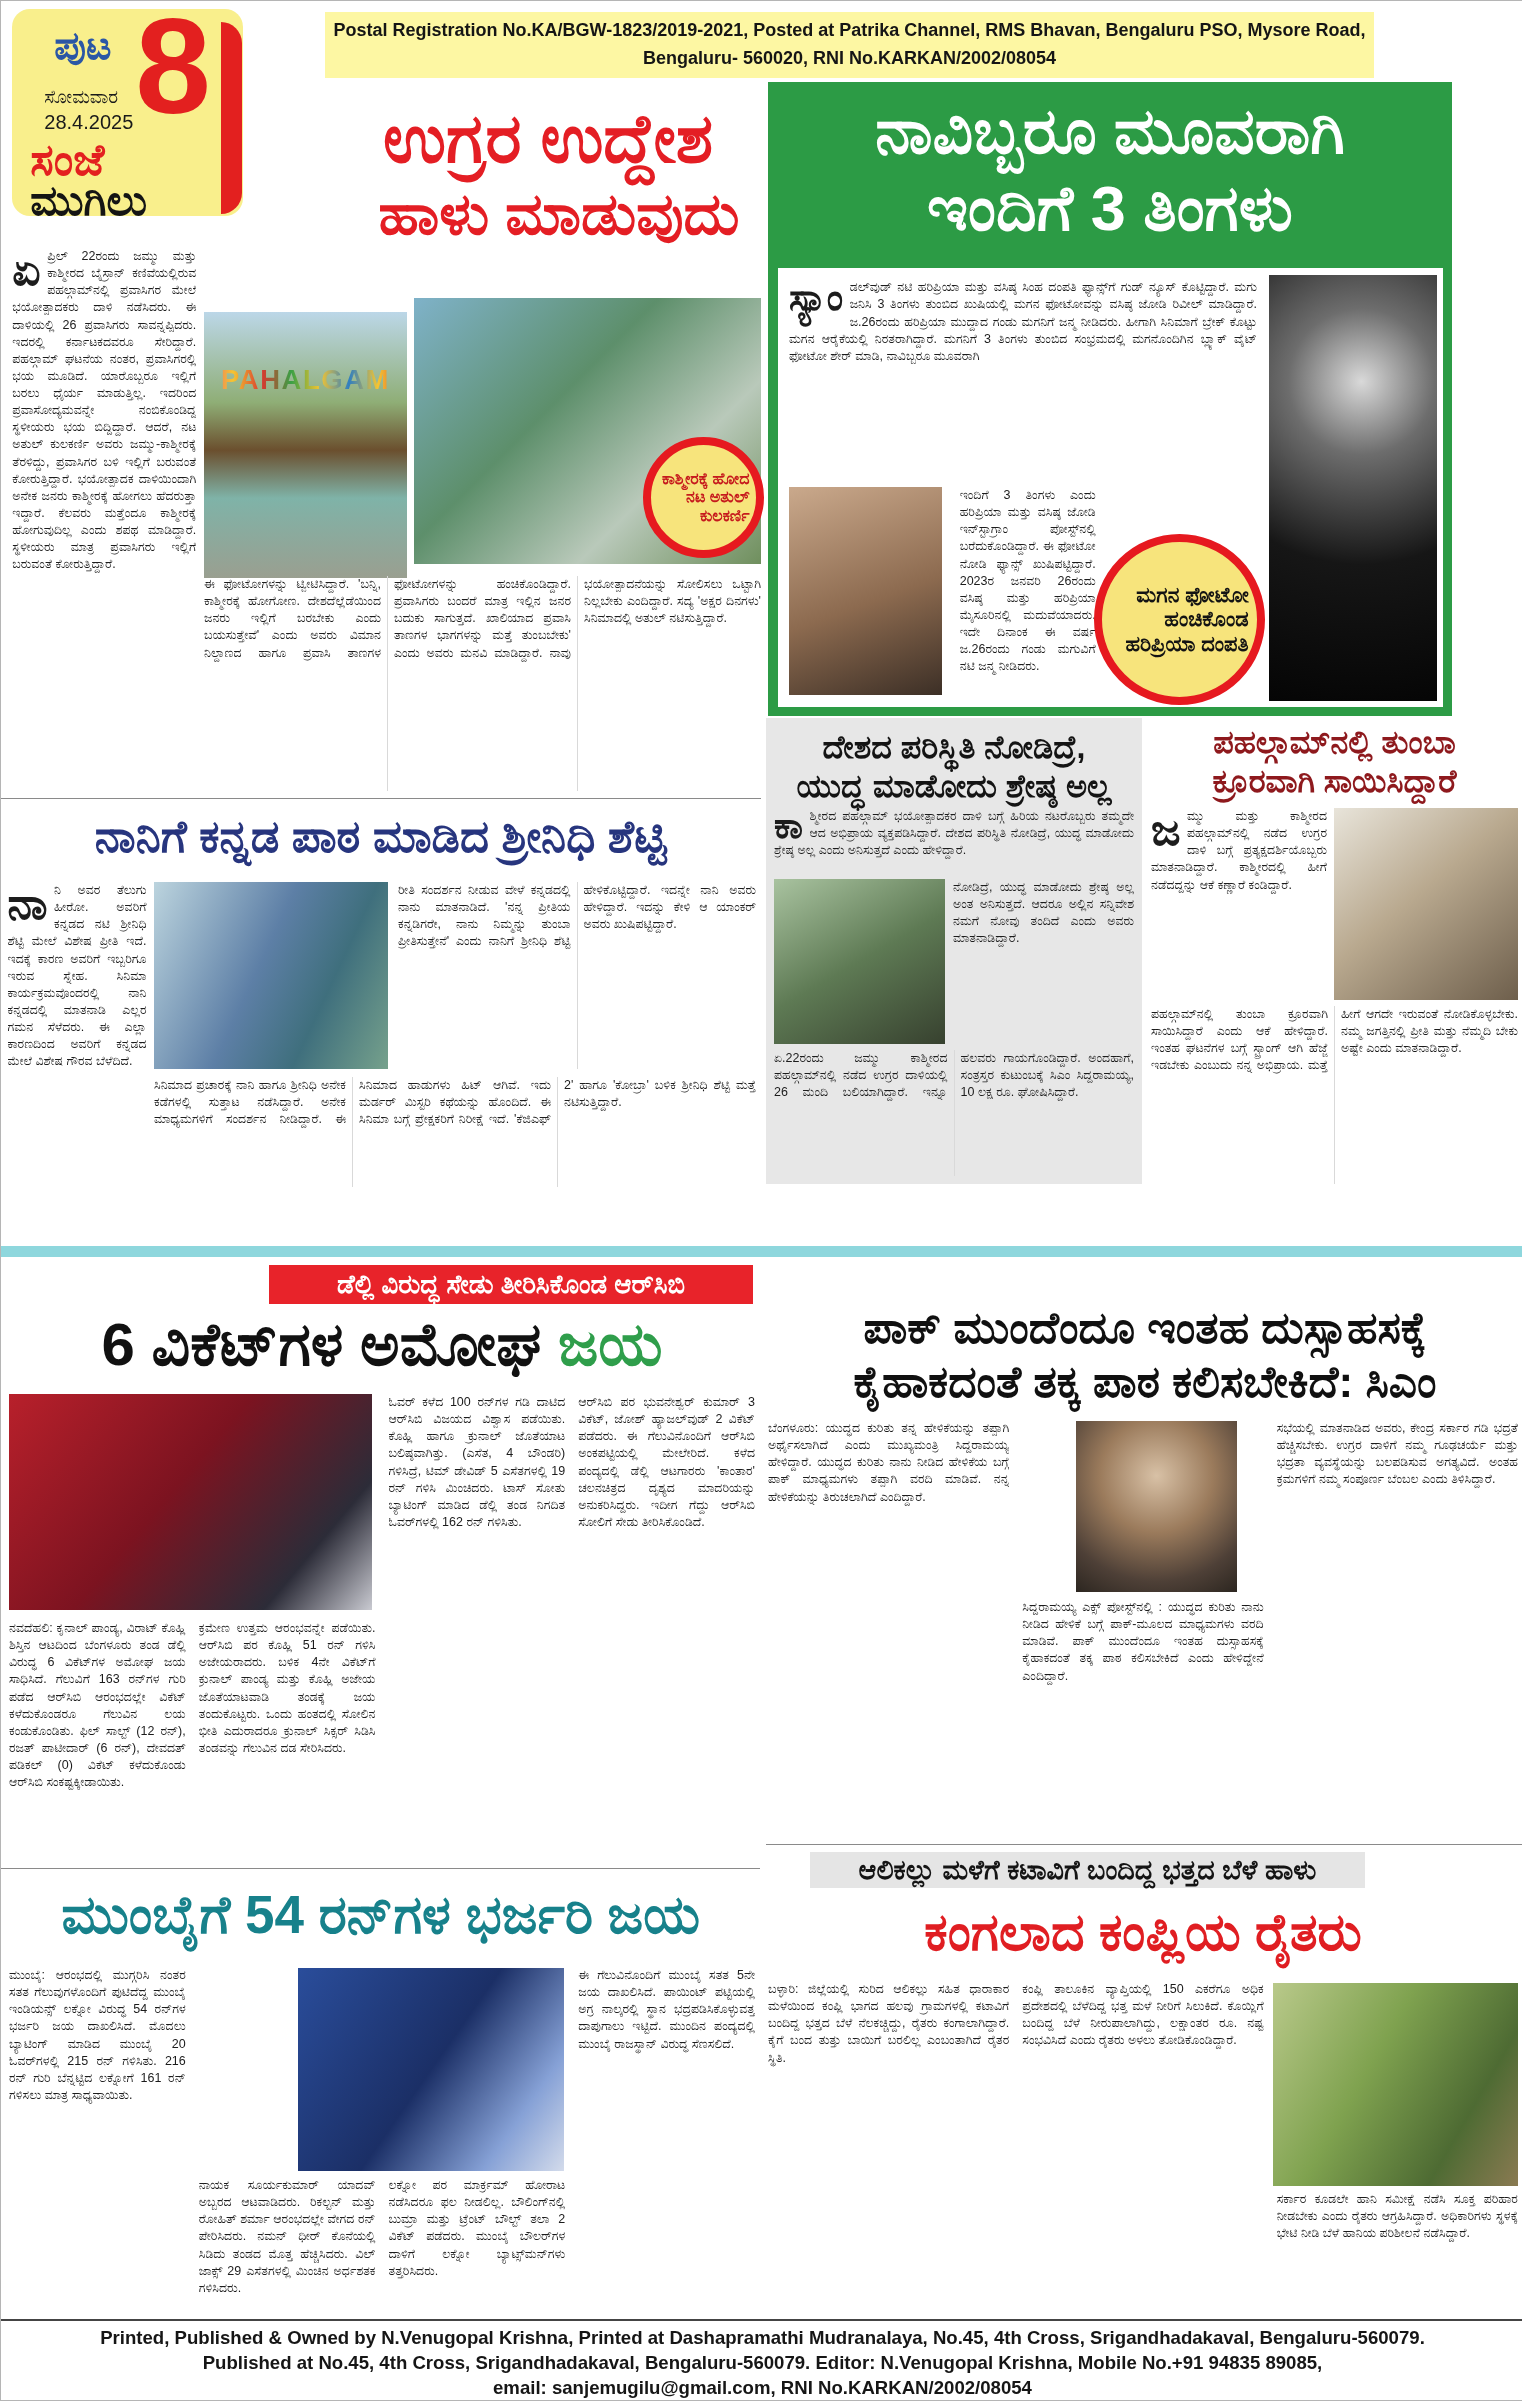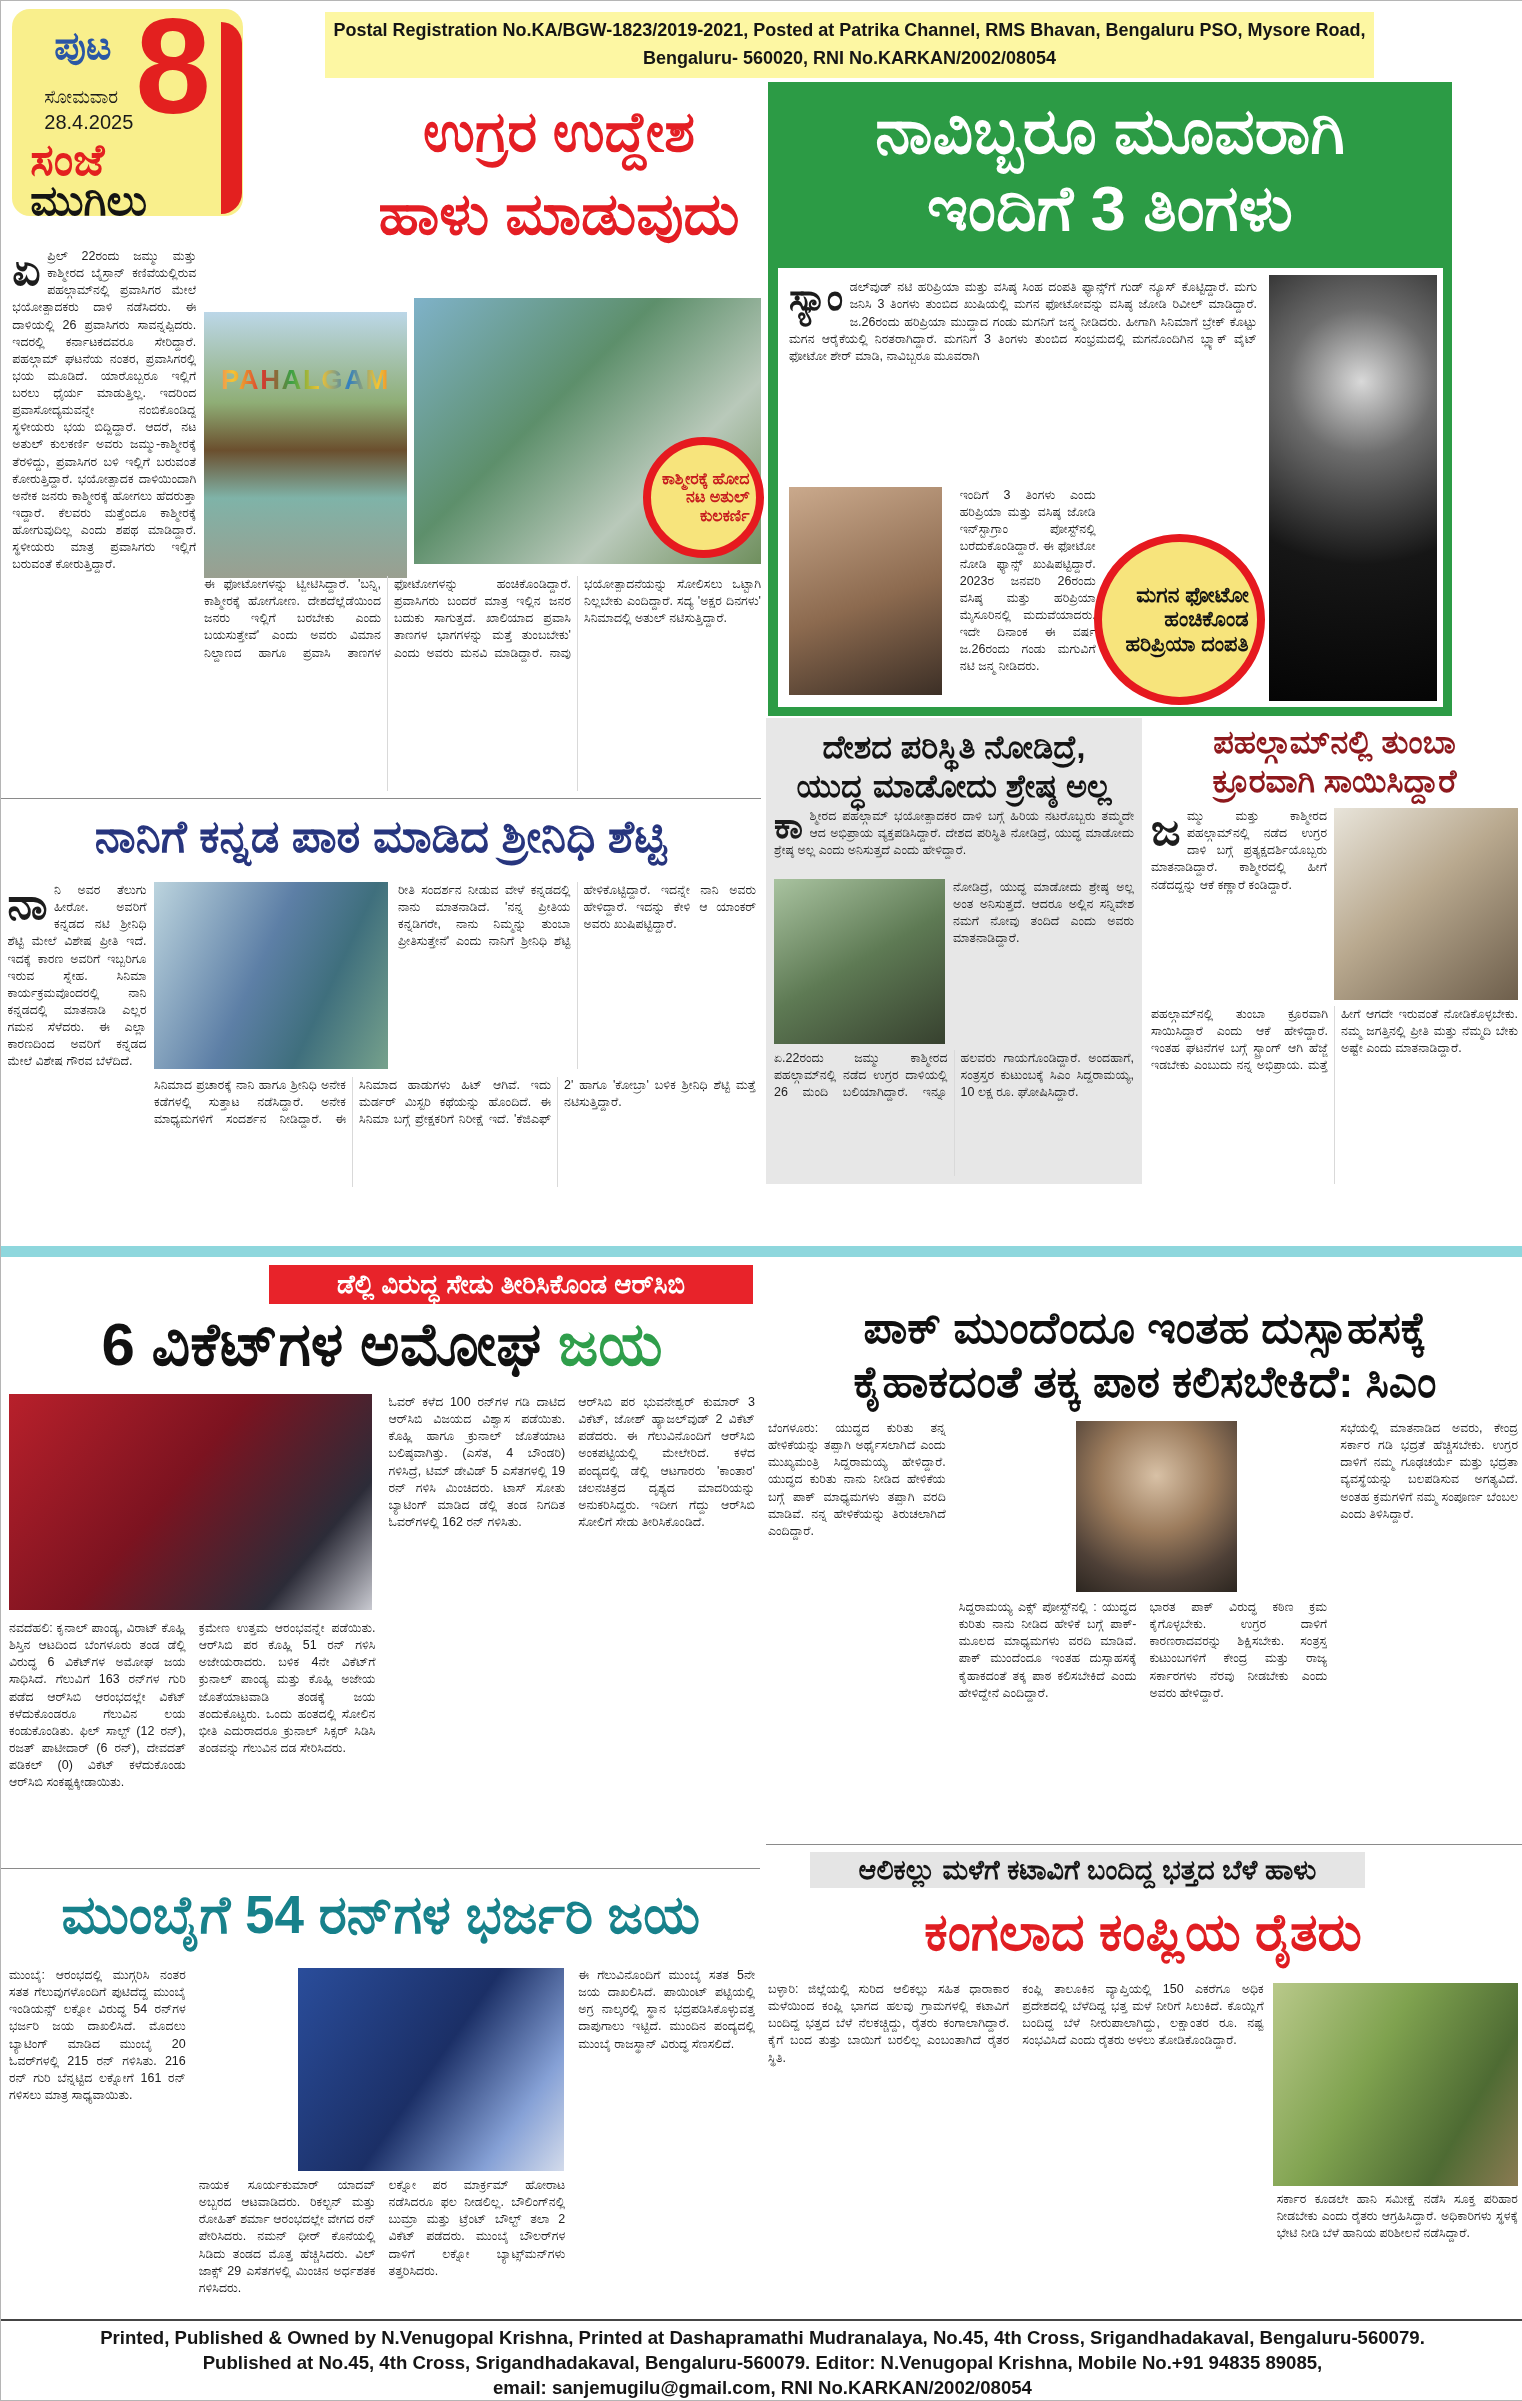--- a/index.html
+++ b/index.html
@@ -33,21 +33,21 @@
     <div class="abs" style="left:32px;top:102px;font-size:20px;color:#1a1a1a;">28.4.2025</div>
     <div class="abs" style="left:18px;top:126px;font-size:44px;font-weight:bold;color:#e3201f;">ಸಂಜೆ</div>
     <div class="abs" style="left:18px;top:168px;font-size:42px;font-weight:bold;color:#141414;">ಮುಗಿಲು</div>
   </div>
 
   <div class="abs" style="left:324px;top:11.3px;width:1049px;height:66px;background:#fdf7a3;text-align:center;padding-top:8px;">
     <div style="font-size:18px;font-weight:bold;color:#151515;">Postal Registration No.KA/BGW-1823/2019-2021, Posted at Patrika Channel, RMS Bhavan, Bengaluru PSO, Mysore Road,</div>
     <div style="font-size:18px;font-weight:bold;color:#151515;margin-top:6.5px;">Bengaluru- 560020, RNI No.KARKAN/2002/08054</div>
   </div>
 
-  <div class="abs hl" style="left:321px;top:98px;width:474px;font-size:56px;color:#e41e24;">ಉಗ್ರರ ಉದ್ದೇಶ</div>
+  <div class="abs hl" style="left:310px;top:98px;width:474px;font-size:68px;color:#e41e24;">ಉಗ್ರರ ಉದ್ದೇಶ</div>
   <div class="abs hl" style="left:321px;top:179px;width:474px;font-size:58px;color:#e41e24;">ಹಾಳು ಮಾಡುವುದು</div>
 
   <div class="abs body-text" style="left:11.3px;top:247px;width:184px;height:539px;overflow:hidden;">
     <span class="dropcap">ಏ</span>
     <span>ಪ್ರಿಲ್ 22ರಂದು ಜಮ್ಮು ಮತ್ತು ಕಾಶ್ಮೀರದ ಬೈಸ್ರಾನ್ ಕಣಿವೆಯಲ್ಲಿರುವ ಪಹಲ್ಗಾಮ್‌ನಲ್ಲಿ ಪ್ರವಾಸಿಗರ ಮೇಲೆ ಭಯೋತ್ಪಾದಕರು ದಾಳಿ ನಡೆಸಿದರು. ಈ ದಾಳಿಯಲ್ಲಿ 26 ಪ್ರವಾಸಿಗರು ಸಾವನ್ನಪ್ಪಿದರು. ಇದರಲ್ಲಿ ಕರ್ನಾಟಕದವರೂ ಸೇರಿದ್ದಾರೆ. ಪಹಲ್ಗಾಮ್ ಘಟನೆಯ ನಂತರ, ಪ್ರವಾಸಿಗರಲ್ಲಿ ಭಯ ಮೂಡಿದೆ. ಯಾರೊಬ್ಬರೂ ಇಲ್ಲಿಗೆ ಬರಲು ಧೈರ್ಯ ಮಾಡುತ್ತಿಲ್ಲ. ಇದರಿಂದ ಪ್ರವಾಸೋದ್ಯಮವನ್ನೇ ನಂಬಿಕೊಂಡಿದ್ದ ಸ್ಥಳೀಯರು ಭಯ ಬಿದ್ದಿದ್ದಾರೆ. ಆದರೆ, ನಟ ಅತುಲ್ ಕುಲಕರ್ಣಿ ಅವರು ಜಮ್ಮು-ಕಾಶ್ಮೀರಕ್ಕೆ ತೆರಳಿದ್ದು, ಪ್ರವಾಸಿಗರ ಬಳಿ ಇಲ್ಲಿಗೆ ಬರುವಂತೆ ಕೋರುತ್ತಿದ್ದಾರೆ. ಭಯೋತ್ಪಾದಕ ದಾಳಿಯಿಂದಾಗಿ ಅನೇಕ ಜನರು ಕಾಶ್ಮೀರಕ್ಕೆ ಹೋಗಲು ಹೆದರುತ್ತಾ ಇದ್ದಾರೆ. ಕೆಲವರು ಮತ್ತೆಂದೂ ಕಾಶ್ಮೀರಕ್ಕೆ ಹೋಗುವುದಿಲ್ಲ ಎಂದು ಶಪಥ ಮಾಡಿದ್ದಾರೆ. ಸ್ಥಳೀಯರು ಮಾತ್ರ ಪ್ರವಾಸಿಗರು ಇಲ್ಲಿಗೆ ಬರುವಂತೆ ಕೋರುತ್ತಿದ್ದಾರೆ.</span>
   </div>
 
   <div class="abs photo" style="left:203px;top:297px;width:203px;height:266px;background:linear-gradient(180deg,#bcd7e8 0%,#8fae76 34%,#6b4f2e 52%,#7fb3a8 70%,#9a9f90 100%);overflow:hidden;margin-top:14px;">
     <div style="margin-top:52px;text-align:center;font-size:27.4px;font-weight:bold;letter-spacing:1.6px;
                 background:linear-gradient(90deg,#e8537a,#f5c531,#d8382f,#3aa045,#f5c531,#2f7fc1,#f5c531,#d8382f);
@@ -151,23 +151,20 @@
   <div class="abs hl" style="left:767px;top:1302px;width:754px;font-size:44px;color:#101010;">ಪಾಕ್ ಮುಂದೆಂದೂ ಇಂತಹ ದುಸ್ಸಾಹಸಕ್ಕೆ</div>
   <div class="abs hl" style="left:767px;top:1356px;width:754px;font-size:44px;color:#101010;">ಕೈಹಾಕದಂತೆ ತಕ್ಕ ಪಾಠ ಕಲಿಸಬೇಕಿದೆ: ಸಿಎಂ</div>
   <div class="abs photo" style="left:1075px;top:1420px;width:161px;height:171px;background:radial-gradient(circle at 50% 32%,#d8c1a6 0%,#9b7b5c 40%,#4e4037 75%,#2c2620 100%);"></div>
   <div class="abs colflex" style="left:767px;top:1419px;width:750px;height:420px;">
     <div class="body-text" style="overflow:hidden;">
       <span>ಬೆಂಗಳೂರು: ಯುದ್ಧದ ಕುರಿತು ತನ್ನ ಹೇಳಿಕೆಯನ್ನು ತಪ್ಪಾಗಿ ಅರ್ಥೈಸಲಾಗಿದೆ ಎಂದು ಮುಖ್ಯಮಂತ್ರಿ ಸಿದ್ದರಾಮಯ್ಯ ಹೇಳಿದ್ದಾರೆ. ಯುದ್ಧದ ಕುರಿತು ನಾನು ನೀಡಿದ ಹೇಳಿಕೆಯ ಬಗ್ಗೆ ಪಾಕ್ ಮಾಧ್ಯಮಗಳು ತಪ್ಪಾಗಿ ವರದಿ ಮಾಡಿವೆ. ನನ್ನ ಹೇಳಿಕೆಯನ್ನು ತಿರುಚಲಾಗಿದೆ ಎಂದಿದ್ದಾರೆ.</span>
     </div>
     <div class="body-text" style="padding-top:179px;overflow:hidden;">
       <span>ಸಿದ್ದರಾಮಯ್ಯ ಎಕ್ಸ್ ಪೋಸ್ಟ್‌ನಲ್ಲಿ : ಯುದ್ಧದ ಕುರಿತು ನಾನು ನೀಡಿದ ಹೇಳಿಕೆ ಬಗ್ಗೆ ಪಾಕ್-ಮೂಲದ ಮಾಧ್ಯಮಗಳು ವರದಿ ಮಾಡಿವೆ. ಪಾಕ್ ಮುಂದೆಂದೂ ಇಂತಹ ದುಸ್ಸಾಹಸಕ್ಕೆ ಕೈಹಾಕದಂತೆ ತಕ್ಕ ಪಾಠ ಕಲಿಸಬೇಕಿದೆ ಎಂದು ಹೇಳಿದ್ದೇನೆ ಎಂದಿದ್ದಾರೆ.</span>
     </div>
-    <div class="body-text" style="padding-top:179px;overflow:hidden;">
-      <span>ಭಾರತ ಪಾಕ್ ವಿರುದ್ಧ ಕಠಿಣ ಕ್ರಮ ಕೈಗೊಳ್ಳಬೇಕು. ಉಗ್ರರ ದಾಳಿಗೆ ಕಾರಣರಾದವರನ್ನು ಶಿಕ್ಷಿಸಬೇಕು. ಸಂತ್ರಸ್ತ ಕುಟುಂಬಗಳಿಗೆ ಕೇಂದ್ರ ಮತ್ತು ರಾಜ್ಯ ಸರ್ಕಾರಗಳು ನೆರವು ನೀಡಬೇಕು ಎಂದು ಅವರು ಹೇಳಿದ್ದಾರೆ.</span>
-    </div>
     <div class="body-text" style="overflow:hidden;">
       <span>ಸಭೆಯಲ್ಲಿ ಮಾತನಾಡಿದ ಅವರು, ಕೇಂದ್ರ ಸರ್ಕಾರ ಗಡಿ ಭದ್ರತೆ ಹೆಚ್ಚಿಸಬೇಕು. ಉಗ್ರರ ದಾಳಿಗೆ ನಮ್ಮ ಗೂಢಚರ್ಯೆ ಮತ್ತು ಭದ್ರತಾ ವ್ಯವಸ್ಥೆಯನ್ನು ಬಲಪಡಿಸುವ ಅಗತ್ಯವಿದೆ. ಅಂತಹ ಕ್ರಮಗಳಿಗೆ ನಮ್ಮ ಸಂಪೂರ್ಣ ಬೆಂಬಲ ಎಂದು ತಿಳಿಸಿದ್ದಾರೆ.</span>
     </div>
   </div>
 
   <div class="abs" style="left:0px;top:1867px;width:759px;height:0.8px;background:#8a8a8a;"></div>
   <div class="abs hl" style="left:4.8px;top:1883px;width:750px;font-size:53px;color:#17818b;">ಮುಂಬೈಗೆ 54 ರನ್‌ಗಳ ಭರ್ಜರಿ ಜಯ</div>
   <div class="abs photo" style="left:297px;top:1967px;width:266px;height:203px;background:linear-gradient(125deg,#2a4d9b 0%,#1b2f66 50%,#86a1d6 80%,#d3dbeb 100%);"></div>
   <div class="abs colflex" style="left:8px;top:1966px;width:746px;height:345px;">
     <div class="body-text" style="overflow:hidden;">

